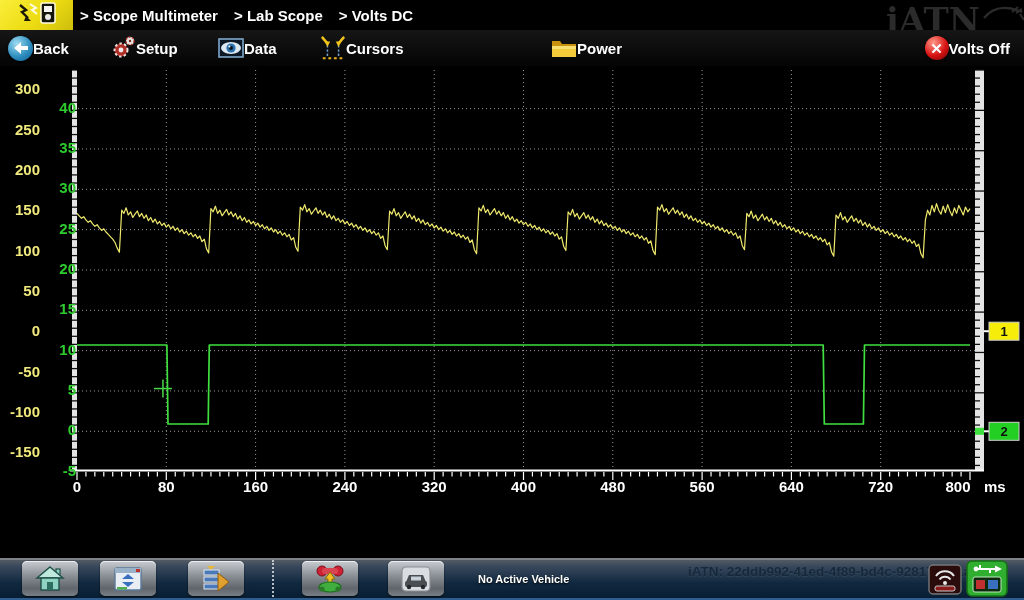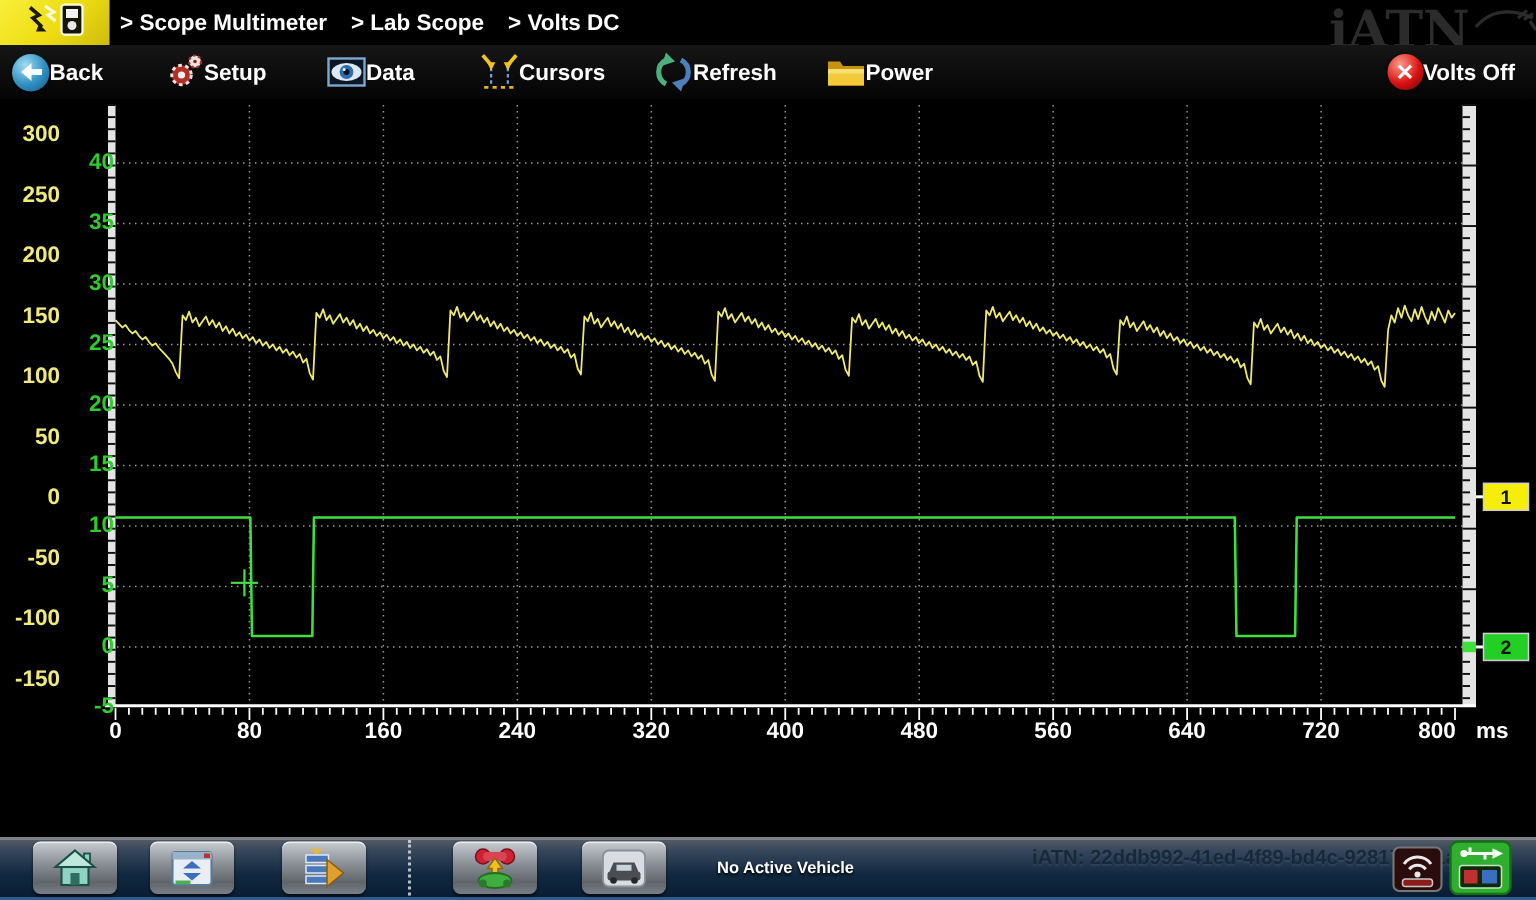--- a/index.html
+++ b/index.html
@@ -116,31 +116,20 @@
         <line x1="8" y1="10" x2="8" y2="22" stroke="#6fa0d8" stroke-width="1.6" stroke-dasharray="2.5 2"></line>
         <line x1="20" y1="10" x2="20" y2="22" stroke="#6fa0d8" stroke-width="1.6" stroke-dasharray="2.5 2"></line>
         <path d="M2,1 L8,8" stroke="#f2c41c" stroke-width="2.6"></path>
         <polygon points="8,12 5,6 11,6" fill="#f2c41c"></polygon>
         <path d="M26,1 L20,8" stroke="#f2c41c" stroke-width="2.6"></path>
         <polygon points="20,12 17,6 23,6" fill="#f2c41c"></polygon>
         <line x1="3" y1="24" x2="25" y2="24" stroke="#e8b41a" stroke-width="2" stroke-dasharray="3 3"></line>
       </svg>
     </span>
     <span>Cursors</span>
-  </div>
-  <div class="tb-item" style="left:436px;">
-    <span class="tb-icon">
-      <svg width="24" height="26" viewBox="0 0 24 26">
-        <path d="M7,21 A9,9 0 0 1 7,5" fill="none" stroke="#4fae7f" stroke-width="3.4"></path>
-        <polygon points="7,0 13,6 4,9" fill="#4fae7f"></polygon>
-        <path d="M17,5 A9,9 0 0 1 17,21" fill="none" stroke="#4f7fb8" stroke-width="3.4"></path>
-        <polygon points="17,26 11,20 20,17" fill="#4f7fb8"></polygon>
-      </svg>
-    </span>
-    <span>Refresh</span>
   </div>
   <div class="tb-item" style="left:551px;">
     <span class="tb-icon">
       <svg width="26" height="22" viewBox="0 0 26 22">
         <path d="M1,4 L9,4 L11,7 L25,7 L25,20 L1,20 Z" fill="#c8920e"></path>
         <path d="M1,9 L25,9 L25,20 L1,20 Z" fill="#f2ca3a"></path>
         <path d="M1,9 L25,9 L25,12 L1,12 Z" fill="#f8df72"></path>
       </svg>
     </span>
     <span>Power</span>

